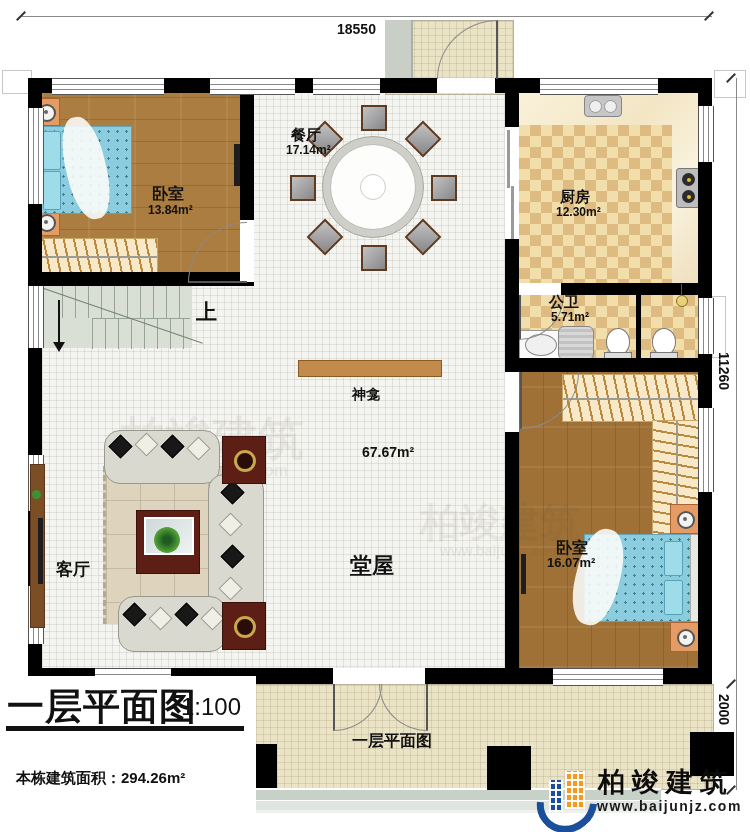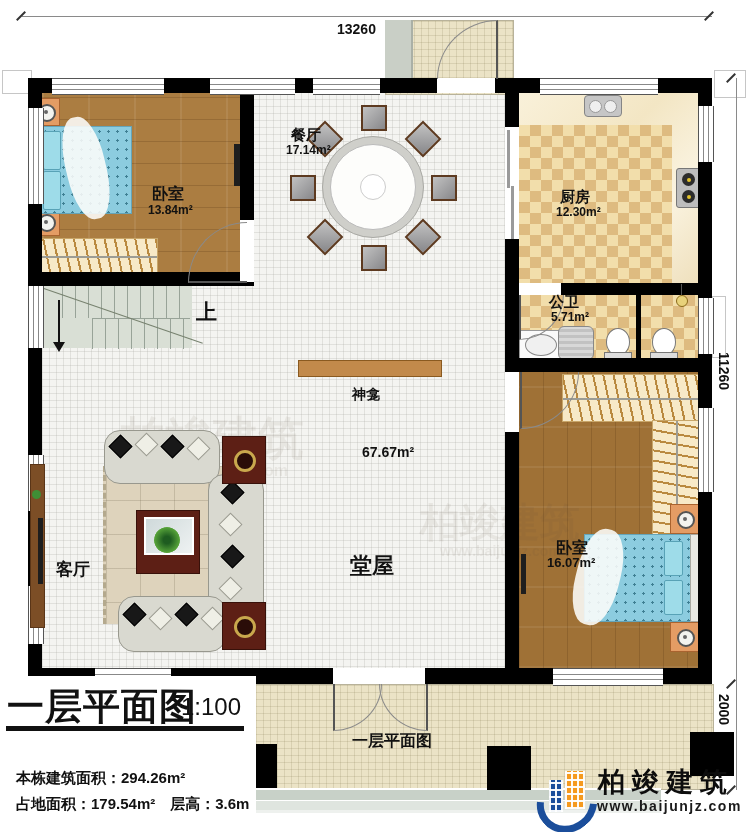--- a/index.html
+++ b/index.html
@@ -87,21 +87,21 @@
       repeating-linear-gradient(90deg,rgba(255,255,255,.95) 0 2px,transparent 2px 6px);}
 </style>
 </head>
 <body>
 
 <div class="canvas">
 
   <div class="dimline" style="left:22px;top:16px;width:690px;border-top:1px solid #8a8a8a;"></div>
   <div class="tick" style="left:20px;top:10px;"></div>
   <div class="tick" style="left:708px;top:10px;"></div>
-  <div class="dim" style="left:337px;top:21px;">13260</div>
+  <div class="dim" style="left:337px;top:21px;">18550</div>
 
   <div class="dimline" style="left:736px;top:78px;height:712px;border-left:1px solid #8a8a8a;"></div>
   <div class="tick" style="left:730px;top:72px;"></div>
   <div class="tick" style="left:730px;top:678px;"></div>
   <div class="tick" style="left:730px;top:784px;"></div>
   <div class="dim vtext" style="left:716px;top:352px;">11260</div>
   <div class="dim vtext" style="left:716px;top:694px;">2000</div>
 
   <div class="abs floor-hall" style="left:42px;top:92px;width:656px;height:576px;"></div>
   <div class="abs floor-wood1" style="left:42px;top:92px;width:198px;height:182px;"></div>
@@ -300,21 +300,20 @@
   <div class="lbl" style="left:352px;top:731px;font-size:16px;">一层平面图</div>
   <div class="abs" style="left:233px;top:744px;width:44px;height:44px;background:#000;z-index:5;"></div>
   <div class="abs" style="left:487px;top:746px;width:44px;height:44px;background:#000;z-index:5;"></div>
   <div class="abs" style="left:690px;top:732px;width:44px;height:44px;background:#000;z-index:5;"></div>
 
   <div class="titleblock">
     <div class="tb-title">一层平面图</div>
     <div class="tb-scale">1:100</div>
     <div class="tb-rule"></div>
     <div class="tb-row" style="top:93px;">本栋建筑面积：294.26m²</div>
-    <div class="tb-row" style="top:119px;">占地面积：179.54m²　层高：3.6m</div>
   </div>
 
   <div class="abs" style="left:536px;top:766px;width:60px;height:58px;z-index:7;">
     <div class="abs" style="left:0;top:8px;width:48px;height:44px;border:7px solid;border-color:transparent transparent #1b4e9b #1b4e9b;border-radius:50%;transform:rotate(-40deg);"></div>
     <div class="abs bldg" style="left:13px;top:14px;width:14px;height:32px;background-color:#1b4e9b;"></div>
     <div class="abs bldg" style="left:29px;top:5px;width:20px;height:38px;background-color:#f59a1e;"></div>
   </div>
   <div class="logo-name">柏竣建筑</div>
   <div class="logo-url">www.baijunjz.com</div>
 

